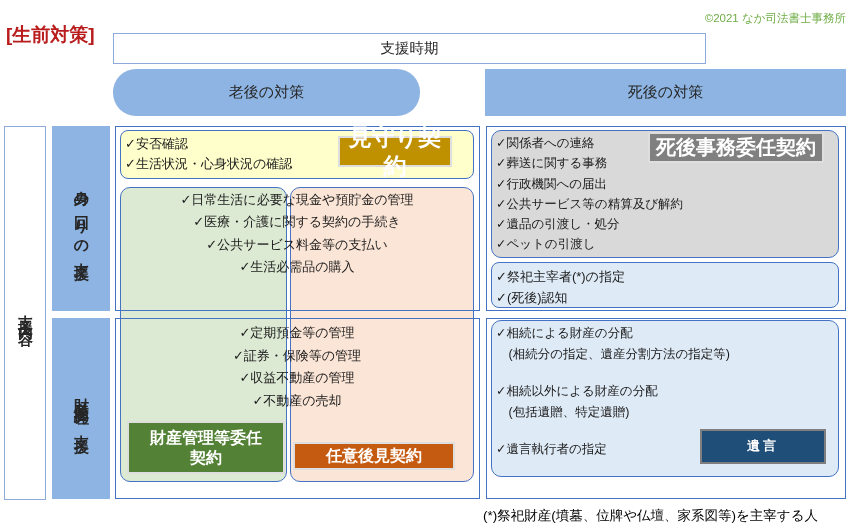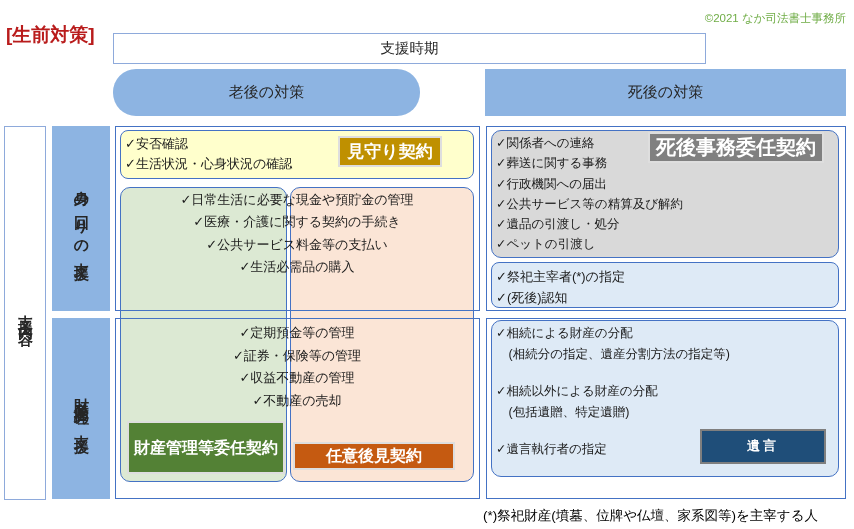--- a/index.html
+++ b/index.html
@@ -97,23 +97,23 @@
   .block-asset { top: 322px; }
   .block-asset .check-line { line-height: 22.5px; }
 
   
   .badge {
     color: #ffffff; font-weight: bold; text-align: center;
     display: flex; align-items: center; justify-content: center;
     border: 2px solid var(--badge-border, #DEDEDE);
     line-height: 1.25;
   }
-  .badge-mimamori { left: 338px; top: 136px; width: 104px; height: 31px; background: var(--gold-label, #BF9000); font-size: 17px; }
+  .badge-mimamori { left: 338px; top: 136px; width: 114px; height: 31px; background: var(--gold-label, #BF9000); font-size: 23px; }
   .badge-shigo    { left: 648px; top: 132px; width: 176px; height: 31px; background: var(--gray-label, #808080); font-size: 20px; text-align: right; }
-  .badge-zaisan   { left: 127px; top: 421px; width: 158px; height: 53px; background: var(--green-label, #538135); font-size: 16px; flex-direction: row; text-align: right; }
+  .badge-zaisan   { left: 127px; top: 421px; width: 158px; height: 53px; background: var(--green-label, #538135); font-size: 16px; flex-direction: column; text-align: right; }
   .badge-nini     { left: 293px; top: 442px; width: 162px; height: 28px; background: var(--orange-label, #C55A11); font-size: 16px; }
   .badge-igon     { left: 700px; top: 429px; width: 126px; height: 35px; background: var(--navy-label, #1F4E79); font-size: 13px; letter-spacing: 3px; border-color: #7F7F7F; }
 
   .footnote { left: 483px; top: 507px; font-size: 13.5px; color: #000000; }
 </style>
 </head>
 <body>
 
 <div class="canvas">
 

